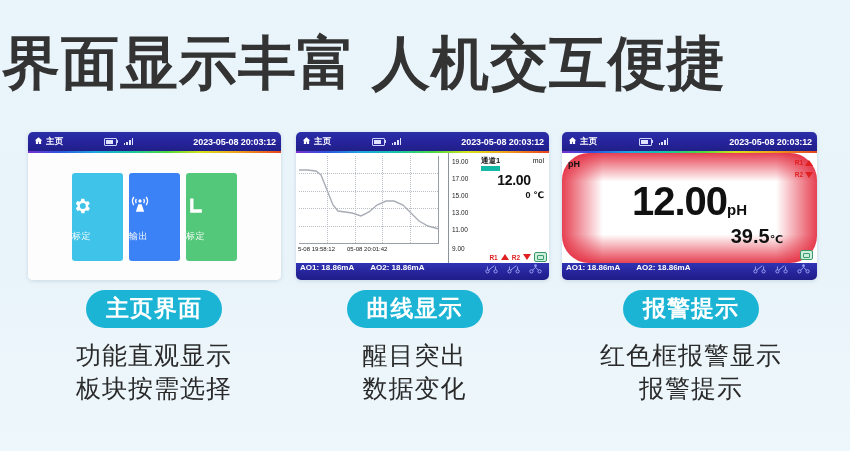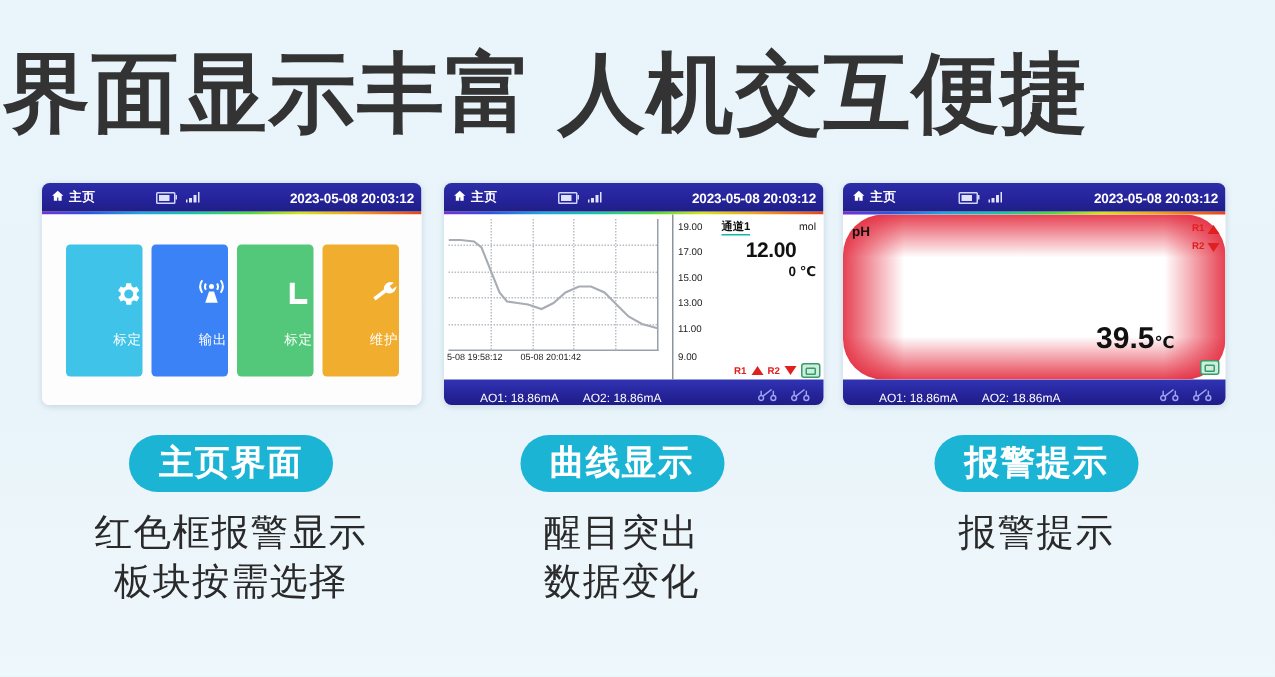--- a/index.html
+++ b/index.html
@@ -21,21 +21,21 @@
     font-size:58px;line-height:70px;
     font-weight:bold;
     letter-spacing:1px;
     color:#333333;
     white-space:nowrap;
   }
   .headline .gap{display:inline-block;width:16px;}
 
   
   .device-row{
-    position:absolute;left:0;top:122px;width:818px;height:152px;
+    position:absolute;left:0;top:132px;width:818px;height:152px;
   }
   .device{
     position:absolute;top:0;
     background:#ffffff;
     border-radius:5px;
     box-shadow:0 1px 4px rgba(60,90,120,0.18);
     overflow:hidden;
   }
   #dev1{left:28px;width:253px;height:148px;}
   #dev2{left:296px;width:253px;height:148px;}
@@ -70,21 +70,21 @@
     background:linear-gradient(90deg,#7a2fd0 0%,#2d54e0 12%,#1fa5e0 26%,#17c4a8 40%,#4fd83c 55%,#d6e21a 68%,#f0a41c 82%,#e8431f 100%);
   }
 
   
   .home-body{
     height:127px;background:#fdfdfd;position:relative;
     display:flex;align-items:center;justify-content:center;gap:6px;
   }
   .tile{
     width:51px;height:88px;border-radius:3px;
-    display:flex;flex-direction:column;align-items:flex-end;justify-content:center;
+    display:flex;flex-direction:column;align-items:flex-start;justify-content:center;
     color:#ffffff;
   }
   .tile .t-ic{height:30px;display:flex;align-items:center;justify-content:center;}
   .tile .t-lb{font-size:9px;margin-top:9px;letter-spacing:.5px;}
 
   
   .curve-body{height:110px;background:#ffffff;display:flex;}
   .plot-wrap{position:relative;width:152px;height:110px;padding-top:2px;box-sizing:border-box;}
   .plot{
     position:absolute;left:3px;top:3px;width:140px;height:88px;
@@ -104,43 +104,43 @@
 
   .ylab{
     width:30px;height:110px;position:relative;
     border-left:1px solid #8d939b;
     font-size:6.5px;color:#1b1b1b;
   }
   .ylab span{position:absolute;left:3px;}
 
   .readout{flex:1;position:relative;padding-top:3px;}
   .ro-top{display:flex;justify-content:space-between;align-items:baseline;padding:0 5px 0 2px;}
-  .ro-ch{font-size:7.5px;font-weight:bold;color:#111;border-bottom:1px solid #14b8a6;}
+  .ro-ch{font-size:7.5px;font-weight:bold;color:#111;border-bottom:5px solid #14b8a6;}
   .ro-unit{font-size:7px;color:#111;}
   .ro-val{text-align:center;font-size:14px;font-weight:bold;color:#111;margin-top:1px;letter-spacing:-.3px;}
   .ro-temp{text-align:right;font-size:9px;font-weight:bold;color:#111;padding-right:5px;margin-top:2px;}
   .relays{
     position:absolute;bottom:1px;right:2px;left:2px;
     display:flex;align-items:center;justify-content:flex-end;gap:3px;
     font-size:6.5px;color:#e02020;font-weight:bold;
   }
   .tri-up{width:0;height:0;border-left:4px solid transparent;border-right:4px solid transparent;border-bottom:6px solid #e02020;display:block;}
   .tri-dn{width:0;height:0;border-left:4px solid transparent;border-right:4px solid transparent;border-top:6px solid #e02020;display:block;}
   .ok-box{
     width:11px;height:8px;border:1px solid #3a9b6a;border-radius:2px;background:#cdeedd;
     display:flex;align-items:center;justify-content:center;
   }
   .ok-box i{width:5px;height:3px;border:1px solid #3a9b6a;border-radius:1px;display:block;}
 
   
   .aobar{
     height:17px;width:100%;
     background:linear-gradient(180deg,#3034b4 0%,#262399 60%,#1e1d88 100%);
-    display:flex;align-items:flex-end;color:#ffffff;
-    font-size:8px;font-weight:normal;padding-left:20px;
+    display:flex;align-items:flex-start;color:#ffffff;
+    font-size:8px;font-weight:bold;
   }
   .aobar .ao1{margin-left:4px;}
   .aobar .ao2{margin-left:16px;}
   .aobar .ao-ics{flex:1;display:flex;justify-content:flex-end;align-items:center;gap:9px;margin-right:7px;}
 
   
   .alarm-body{
     height:110px;position:relative;
     background:
       linear-gradient(180deg,rgba(226,32,52,.85) 0%,rgba(255,255,255,0) 26%,rgba(255,255,255,0) 74%,rgba(226,32,52,.85) 100%),
@@ -239,28 +239,20 @@
           </span>
           <span class="t-lb">输出</span>
         </div>
         <div class="tile" style="background:#54c87a">
           <span class="t-ic">
             <svg width="20" height="20" viewBox="0 0 24 24">
                 <path fill="#ffffff" d="M5 3h4v13h10v4H5z"></path>
               </svg>
           </span>
           <span class="t-lb">标定</span>
-        </div>
-        <div class="tile" style="background:#f0ad2e">
-          <span class="t-ic">
-            <svg width="20" height="20" viewBox="0 0 24 24">
-                <path fill="#ffffff" d="M21 5.5a5.5 5.5 0 0 1-7.5 5.1L6 18.1 3.9 16 11.4 8.5A5.5 5.5 0 0 1 18.6 2l-3 3 2.4 2.4 3-3c.1.3.1.7 0 1.1z" transform="rotate(8 12 12)"></path>
-              </svg>
-          </span>
-          <span class="t-lb">维护</span>
         </div>
       </div>
     </div>
 
     <div class="device" id="dev2">
       <div class="statusbar">
         <span class="home-ic">
           <svg width="9" height="9" viewBox="0 0 24 24">
               <path fill="#ffffff" d="M12 3 2 12h3v9h6v-6h2v6h6v-9h3z"></path>
             </svg>
@@ -385,20 +377,23 @@
       <div class="alarm-body">
         <div class="alarm-ph">pH</div>
         <div class="alarm-r alarm-r1">
           <span>R1</span>
           <span class="tri-up"></span>
         </div>
         <div class="alarm-r alarm-r2">
           <span>R2</span>
           <span class="tri-dn"></span>
         </div>
+        <div class="alarm-main">
+          <span>12.00</span><span class="u">pH</span>
+        </div>
         <div class="alarm-temp">
           <span>39.5</span><span class="u">℃</span>
         </div>
         <span class="ok-box alarm-ok">
             <i></i>
           </span>
       </div>
 
       <div class="aobar">
         <span class="ao1">AO1: 18.86mA</span>
@@ -429,32 +424,33 @@
         </span>
       </div>
     </div>
 
   </div>
 
   <div class="caption-row">
     <div class="cap" id="cap1">
       <div class="pill">主页界面</div>
       <div class="cap-text">
-        <div>红色框报警显示</div>
+        <div>功能直观显示</div>
         <div>板块按需选择</div>
       </div>
     </div>
     <div class="cap" id="cap2">
       <div class="pill">曲线显示</div>
       <div class="cap-text">
         <div>醒目突出</div>
         <div>数据变化</div>
       </div>
     </div>
     <div class="cap" id="cap3">
       <div class="pill">报警提示</div>
       <div class="cap-text">
+        <div>红色框报警显示</div>
         <div>报警提示</div>
       </div>
     </div>
   </div>
 
 </div>
 
 </body></html>

